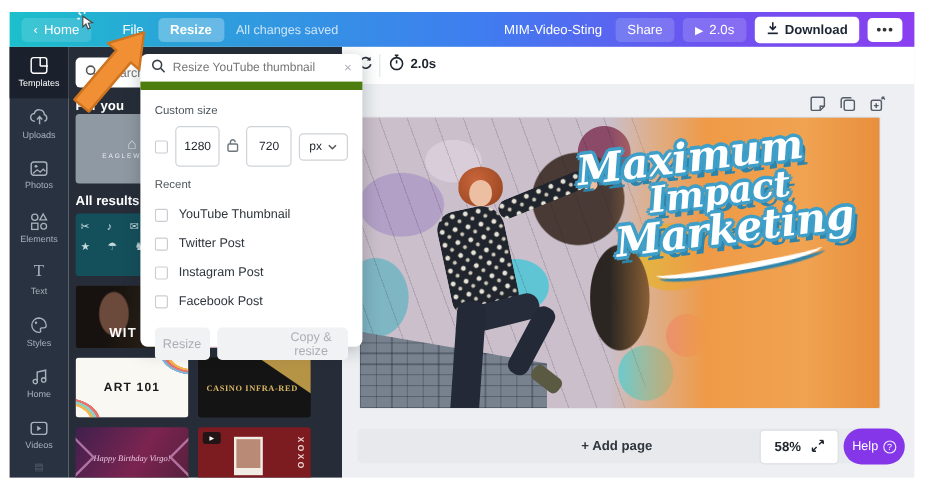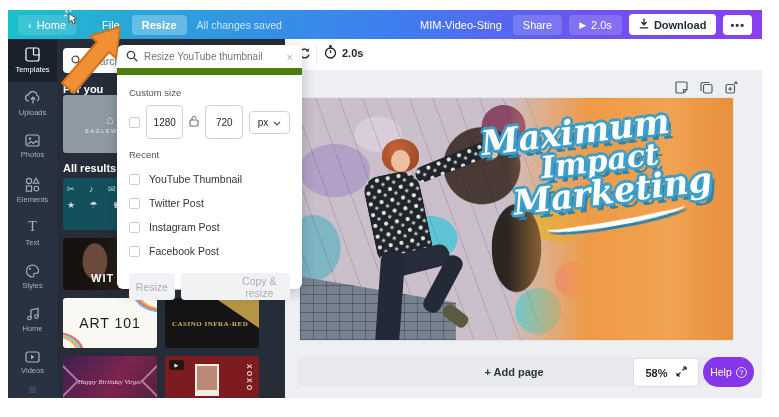--- a/index.html
+++ b/index.html
@@ -49,21 +49,21 @@
   .th-hidden { left:108px; top:139px; height:52px; background:#3a3f48; }
 
   .th-wit { left:6px; top:199px; height:52px; background:radial-gradient(26px 38px at 34% 45%, #6b4a3c 0 45%, transparent 50%), linear-gradient(100deg,#17120f 30%,#2b2117 70%,#171008); }
   .th-wit .wit { position:absolute; left:28px; bottom:6px; color:#fff; font-weight:bold; font-size:11px; letter-spacing:1px; }
   .th-pink { left:108px; top:199px; height:52px; background:radial-gradient(20px 16px at 20% 30%, #c76f9a 0 50%, transparent 52%), radial-gradient(18px 14px at 75% 60%, #d8909f 0 50%, transparent 52%), linear-gradient(120deg,#f2d3da,#e5aebe 60%,#f0cdd4); }
 
   .th-art { left:6px; top:259px; height:50px; background:
       radial-gradient(40px 26px at 105% -8%, transparent 52%, #f3b64f 53% 58%, #e8736d 59% 64%, #7fb5d8 65% 70%, transparent 71%),
       radial-gradient(44px 30px at -10% 108%, transparent 50%, #f3b64f 51% 56%, #8bd0c8 57% 62%, #e8736d 63% 68%, transparent 69%),
       #faf8f3; display:flex; align-items:center; justify-content:center; }
-  .th-art span { font-weight:normal; font-size:14px; color:#1b1b1b; letter-spacing:1px; }
+  .th-art span { font-weight:bold; font-size:10px; color:#1b1b1b; letter-spacing:1px; }
   .th-casino { left:108px; top:259px; height:50px; background:#141414; }
   .th-casino::after { content:""; position:absolute; right:0; top:0; border-style:solid; border-width:0 44px 30px 0; border-color:transparent #c8a24b transparent transparent; opacity:.9; }
   .th-casino .cs { position:absolute; left:7px; top:22px; color:#d8b465; font-size:7px; font-weight:bold; font-family:"Liberation Serif", serif; letter-spacing:.5px; line-height:1.25; }
 
   .th-bday { left:6px; top:317px; height:52px; background:linear-gradient(120deg,#40204e,#7c2450 55%,#53203c); display:flex; align-items:center; justify-content:center; }
   .th-bday .chev { position:absolute; width:26px; height:26px; border:2px solid rgba(214,150,196,.7); transform:rotate(45deg); }
   .th-bday .c1 { left:-15px; top:12px; } .th-bday .c2 { right:-15px; top:12px; }
   .th-bday span { color:#ecc9e2; font-size:7px; font-style:italic; font-family:"Liberation Serif", serif; }
   .th-xoxo { left:108px; top:317px; height:52px; background:#7c1b20; }
   .th-xoxo .pol { position:absolute; left:30px; top:8px; width:24px; height:32px; background:#f2ede4; padding:2px 2px 6px; }

